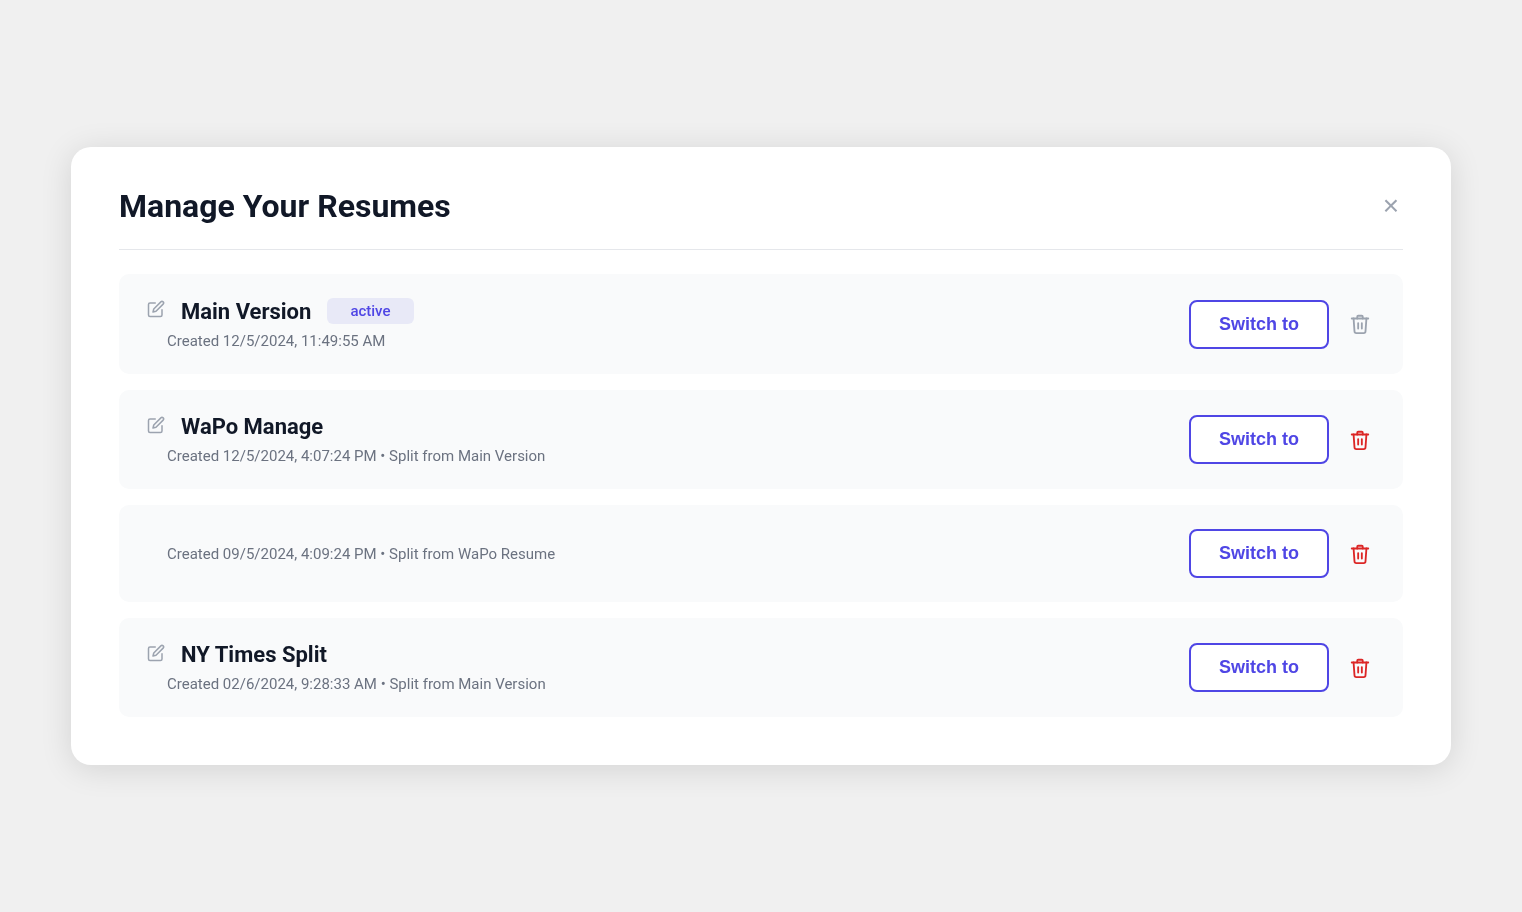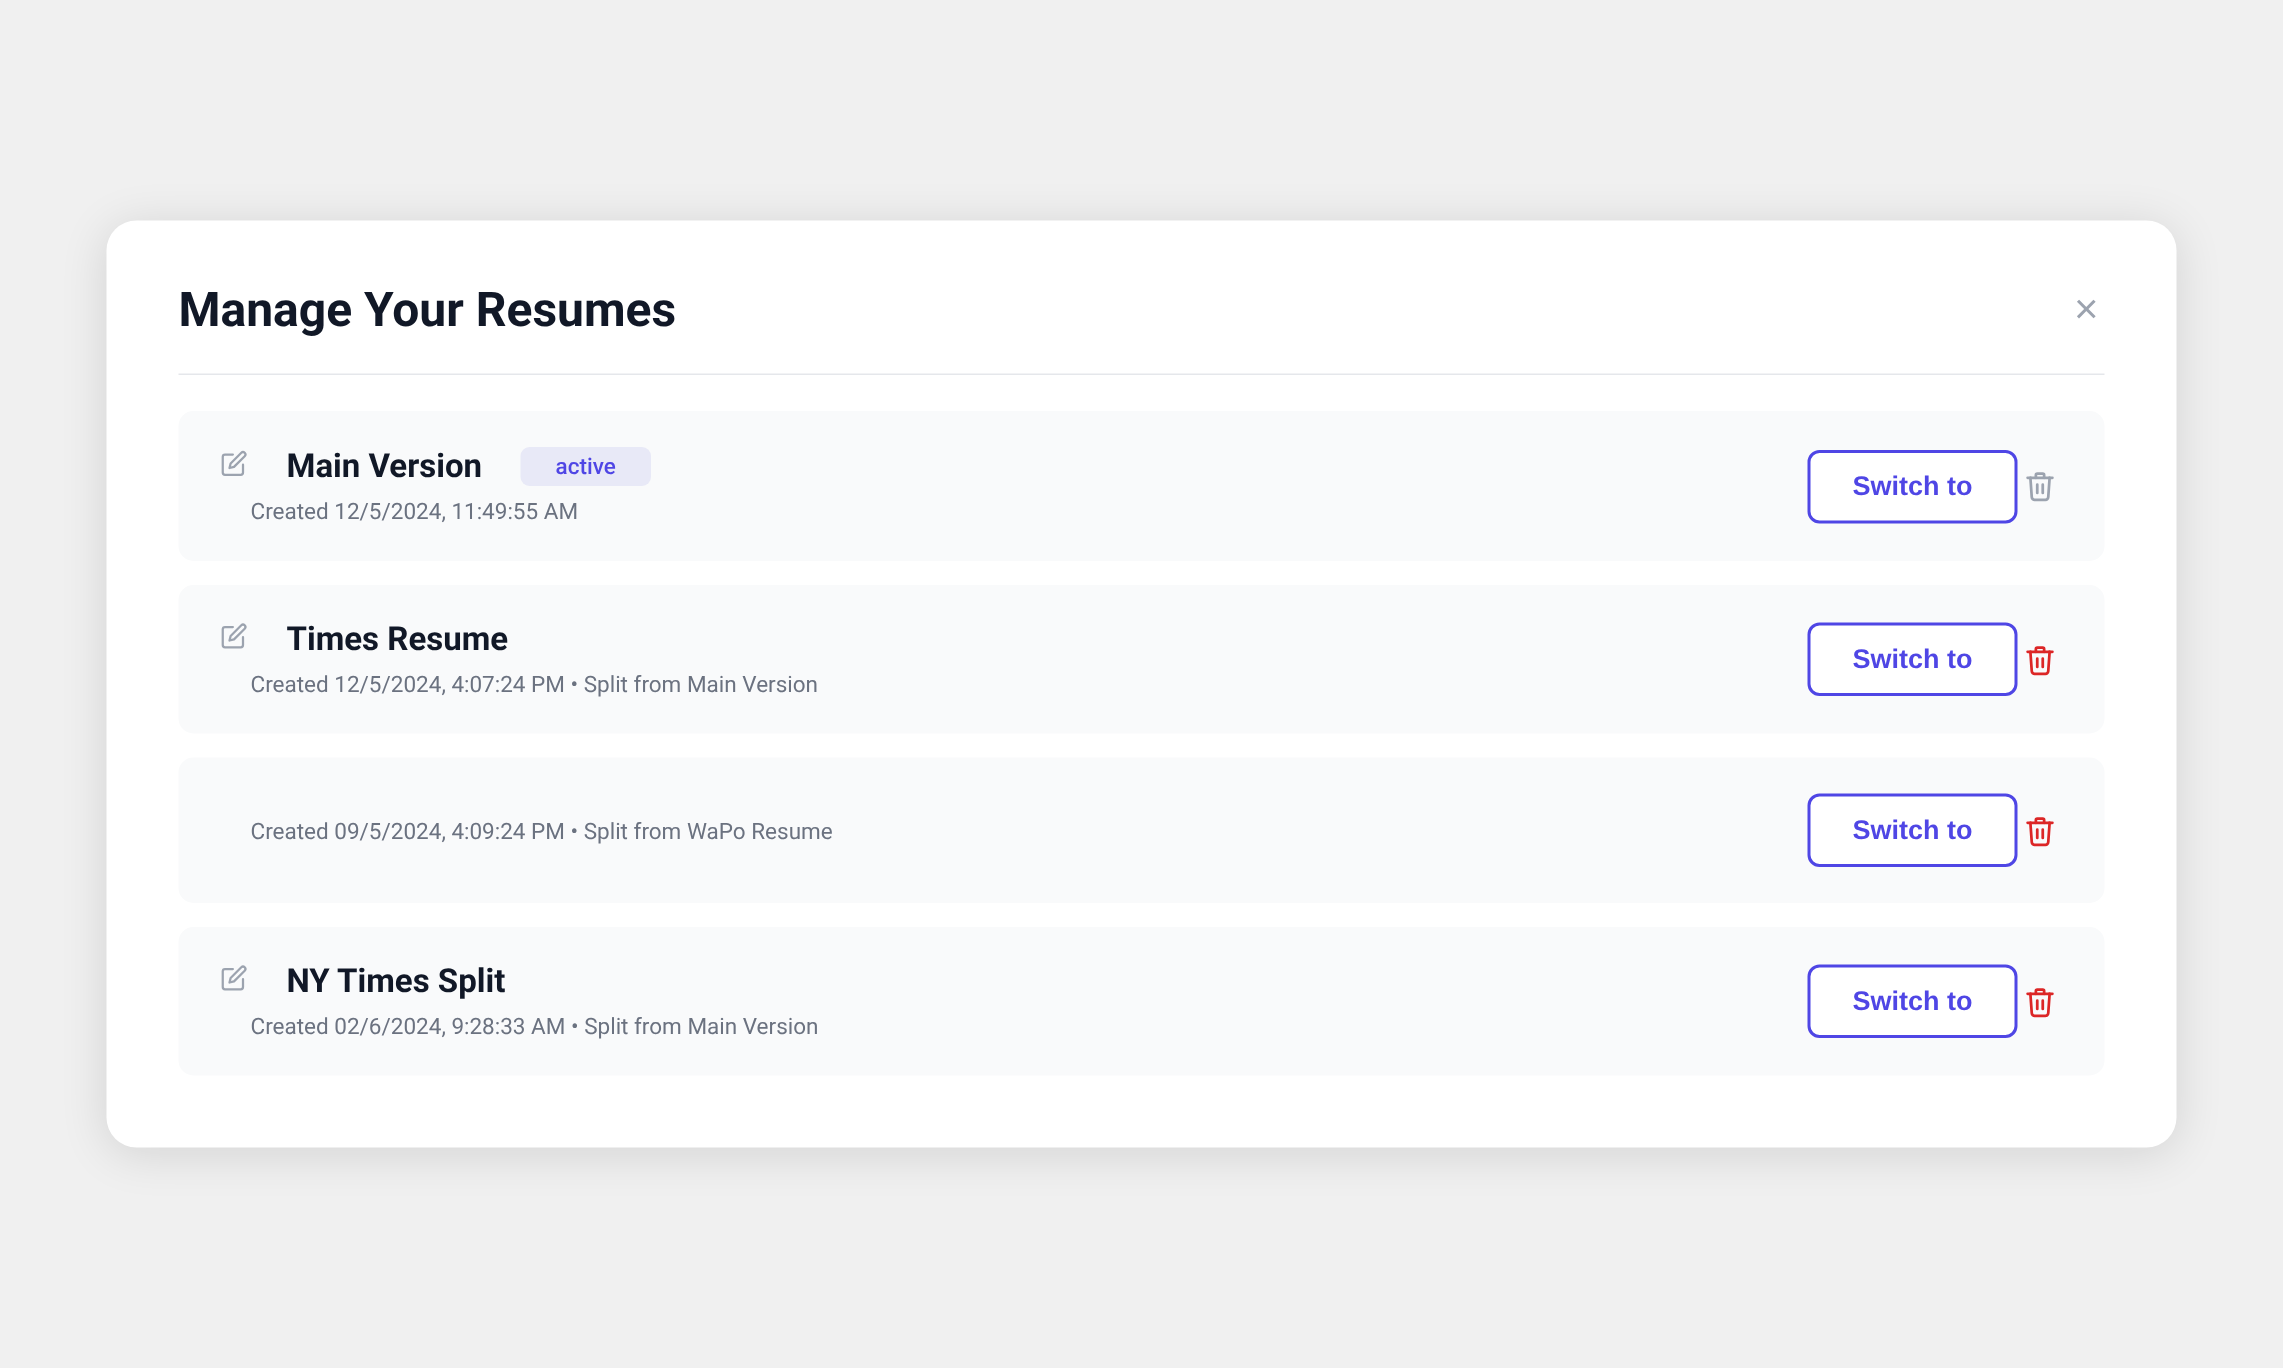--- a/index.html
+++ b/index.html
@@ -75,21 +75,21 @@
 
     .resume-info {
       display: flex;
       flex-direction: column;
       gap: 8px;
     }
 
     .resume-name-row {
       display: flex;
       align-items: center;
-      gap: 26px;
+      gap: 16px;
     }
 
     .edit-icon {
       color: #9ca3af;
       font-size: 18px;
       cursor: pointer;
       flex-shrink: 0;
     }
 
     .resume-name {
@@ -109,20 +109,21 @@
 
     .resume-meta {
       font-size: 15px;
       color: #6b7280;
       margin-left: 20px;
     }
 
     .resume-actions {
       display: flex;
       align-items: center;
+      gap: 16px;
       flex-shrink: 0;
     }
 
     .switch-btn {
       border: 2px solid #4f46e5;
       background: #ffffff;
       color: #4f46e5;
       font-size: 18px;
       font-weight: 600;
       padding: 12px 28px;
@@ -193,21 +194,21 @@
     </div>
       <div class="resume-card">
       <div class="resume-info">
         <div class="resume-name-row">
           <span class="edit-icon">
             <svg width="18" height="18" viewBox="0 0 24 24" fill="none" stroke="currentColor" stroke-width="2" stroke-linecap="round" stroke-linejoin="round">
               <path d="M11 4H4a2 2 0 0 0-2 2v14a2 2 0 0 0 2 2h14a2 2 0 0 0 2-2v-7"></path>
               <path d="M18.5 2.5a2.121 2.121 0 0 1 3 3L12 15l-4 1 1-4 9.5-9.5z"></path>
             </svg>
           </span>
-          <span class="resume-name">Times Resume</span>
+          <span class="resume-name">WaPo Manage</span>
 
         </div>
         <div class="resume-meta">Created 12/5/2024, 4:07:24 PM • Split from Main Version</div>
       </div>
       <div class="resume-actions">
         <button class="switch-btn">Switch to</button>
         <button class="delete-btn active-delete">
           <svg width="22" height="22" viewBox="0 0 24 24" fill="none" stroke="#dc2626" stroke-width="2" stroke-linecap="round" stroke-linejoin="round">
             <polyline points="3 6 5 6 21 6"></polyline>
             <path d="M19 6l-1 14a2 2 0 0 1-2 2H8a2 2 0 0 1-2-2L5 6"></path>

